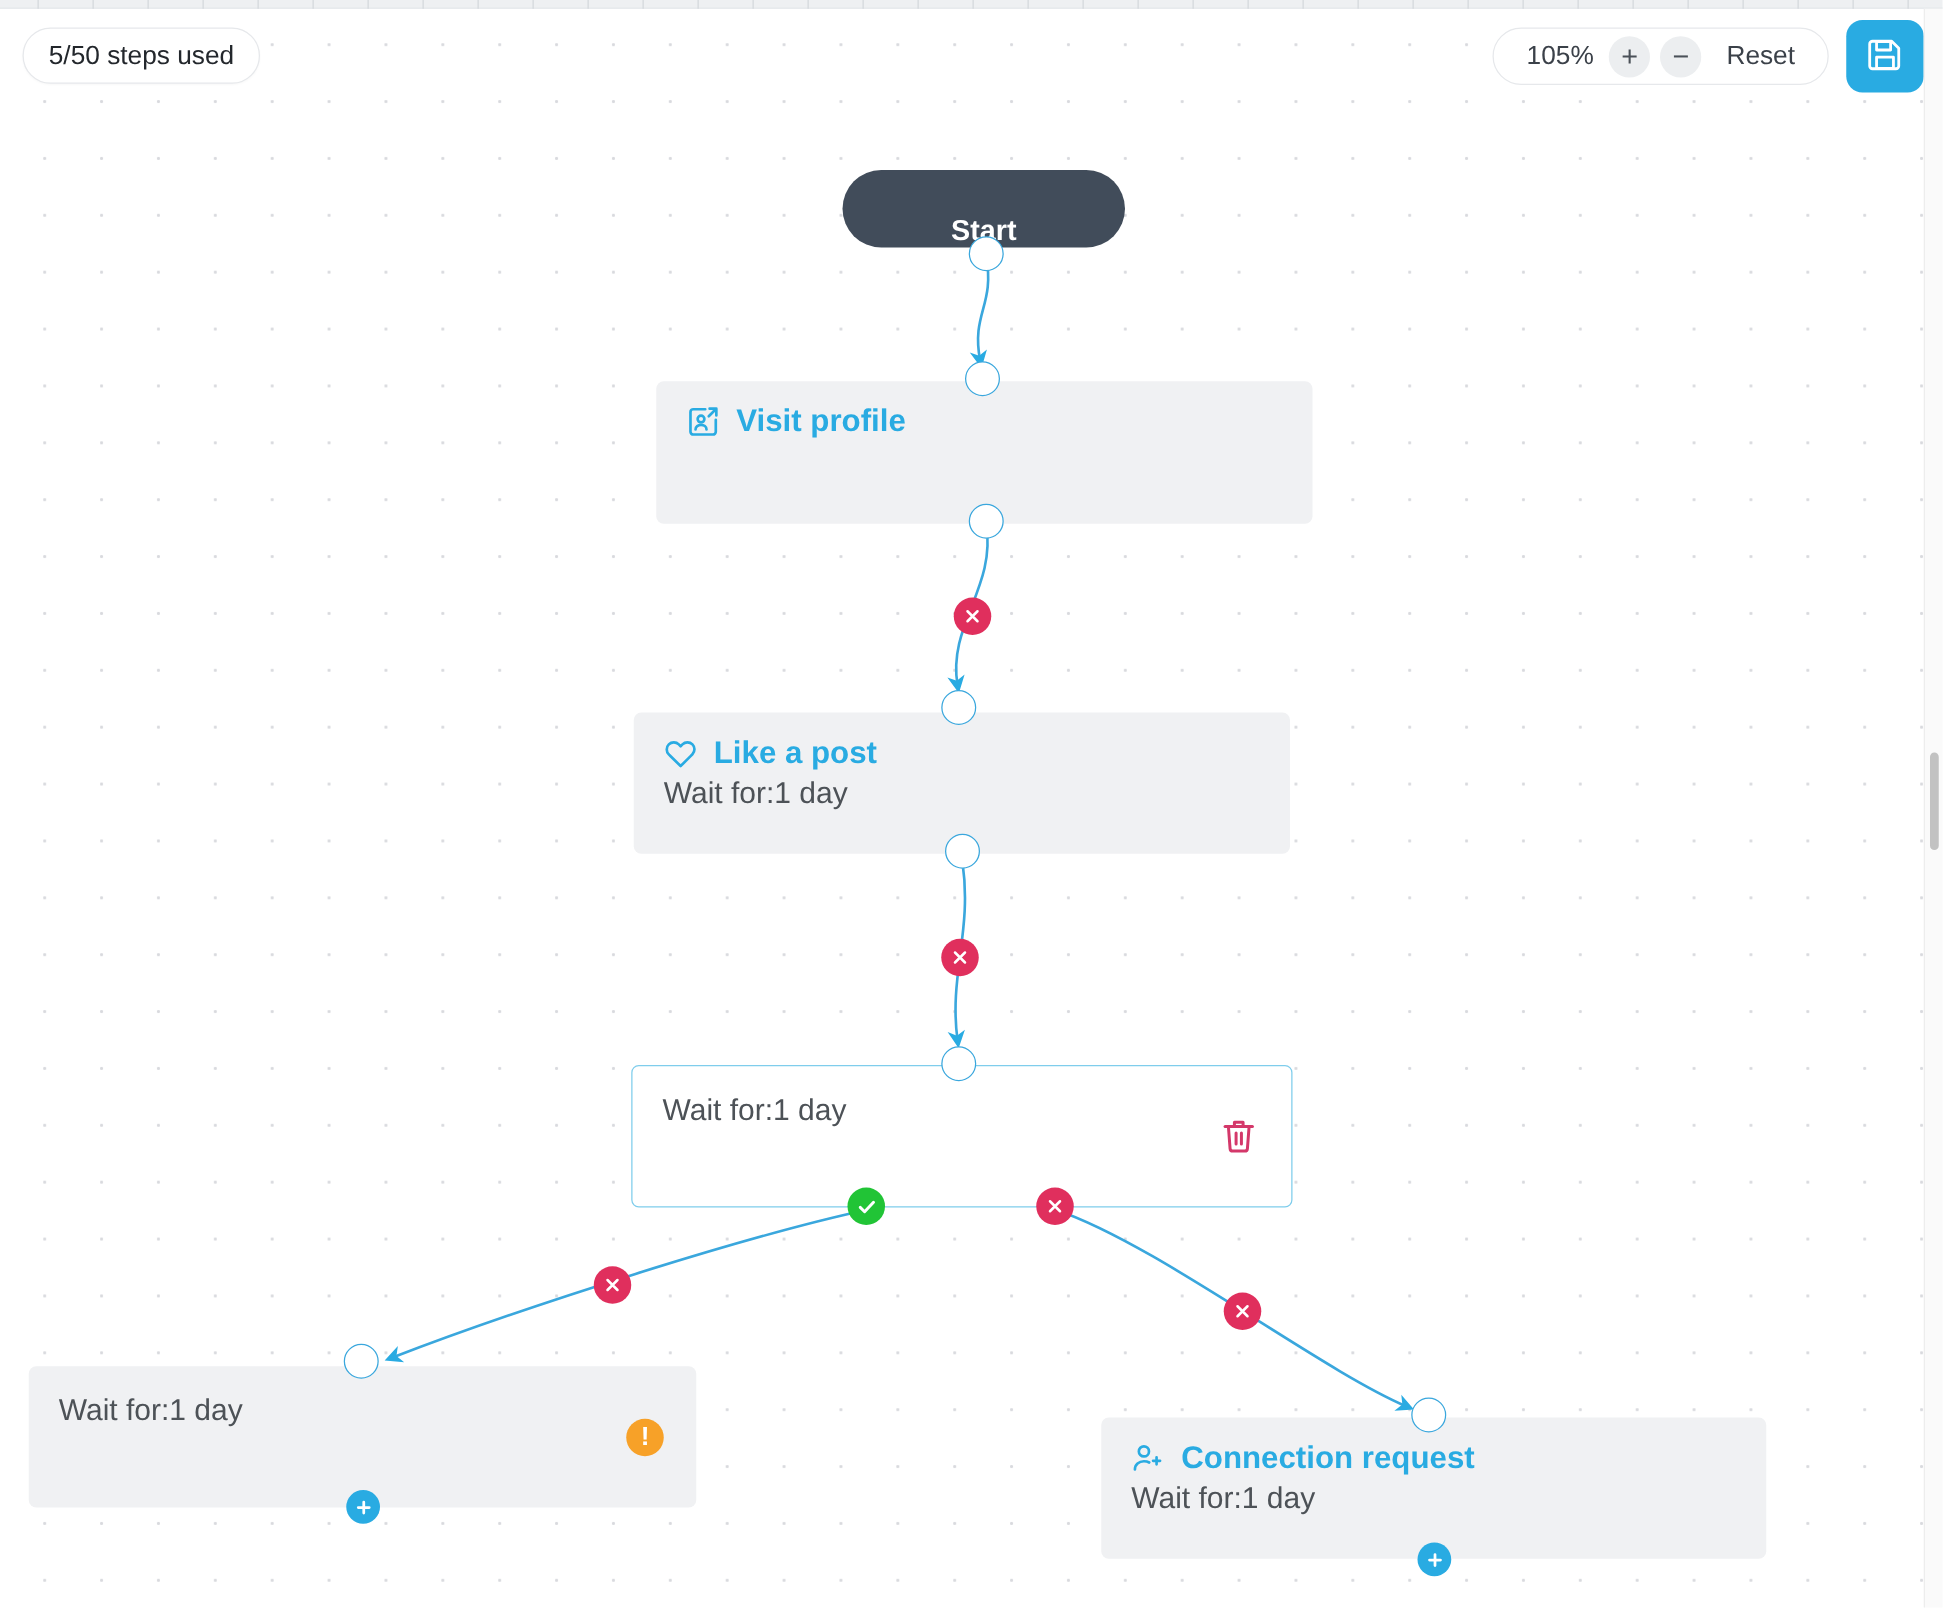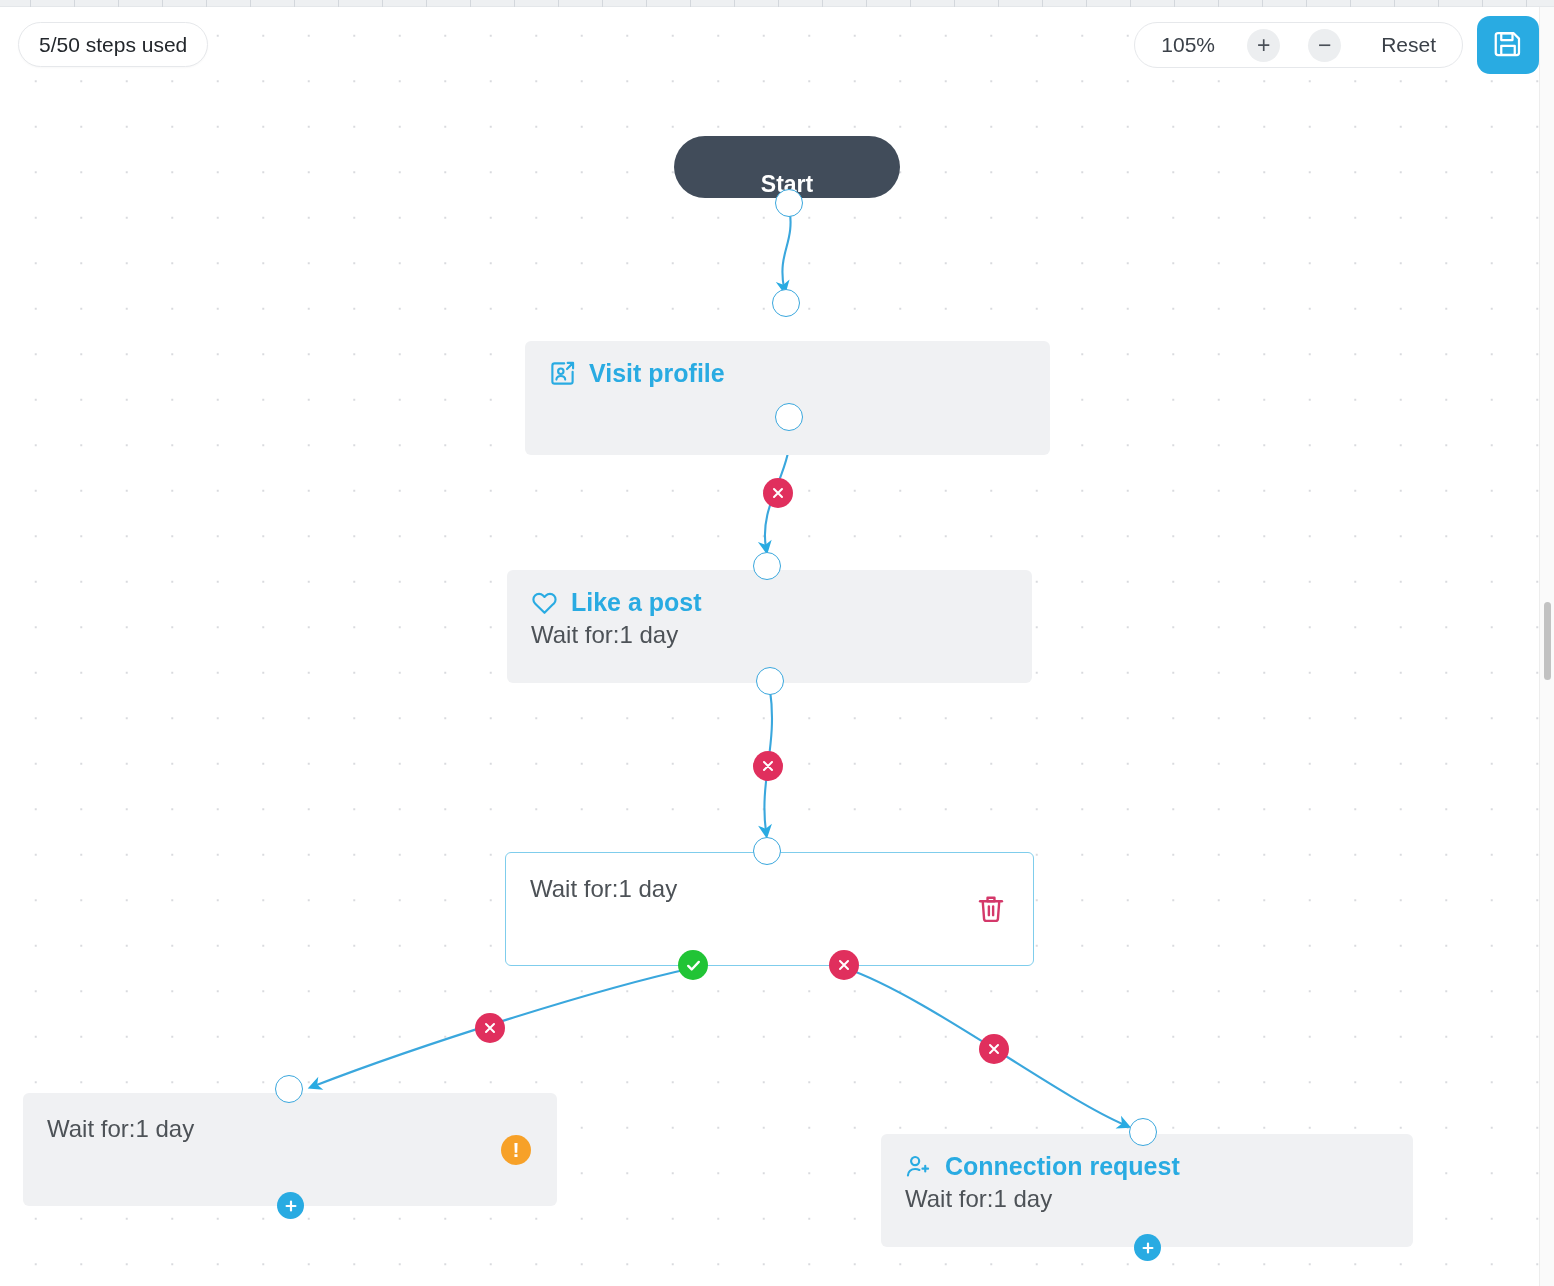--- a/index.html
+++ b/index.html
@@ -61,21 +61,21 @@
     font-size: 21px;
     color: #23272c;
     z-index: 30;
     box-shadow: 0 1px 2px rgba(0,0,0,.03);
   }
 
   
   #zoom-bar {
     position: absolute; right: 91px; top: 22px;
     height: 46px;
-    display: flex; align-items: center; gap: 28px;
+    display: flex; align-items: center; gap: 8px;
     padding: 0 22px 0 22px;
     background: #ffffff;
     border: 1px solid #e6e8eb;
     border-radius: 24px;
     z-index: 30;
   }
   #zoom-bar .zoom-level {
     font-size: 21px; color: #3b4149;
     min-width: 62px; text-align: center;
   }
@@ -152,21 +152,21 @@
     position: absolute; right: 26px; top: 50%;
     transform: translateY(-50%);
     width: 30px; height: 30px; border-radius: 50%;
     background: #f7a128;
     color: #ffffff; font-size: 21px; font-weight: bold;
     display: flex; align-items: center; justify-content: center;
     line-height: 1;
   }
 
   
-  #node-visit      { left: 525px;  top: 305px;  width: 525px; height: 114px; margin-top: 36px; }
+  #node-visit      { left: 525px;  top: 305px;  width: 525px; height: 114px; }
   #node-like       { left: 507px;  top: 570px;  width: 525px; height: 113px; }
   #node-ifconn     { left: 505px;  top: 852px;  width: 529px; height: 114px; }
   #node-followup   { left: 23px;   top: 1093px; width: 534px; height: 113px; }
   #node-connreq    { left: 881px;  top: 1134px; width: 532px; height: 113px; }
 
   
   .handle {
     position: absolute;
     width: 28px; height: 28px;
     border-radius: 50%;

